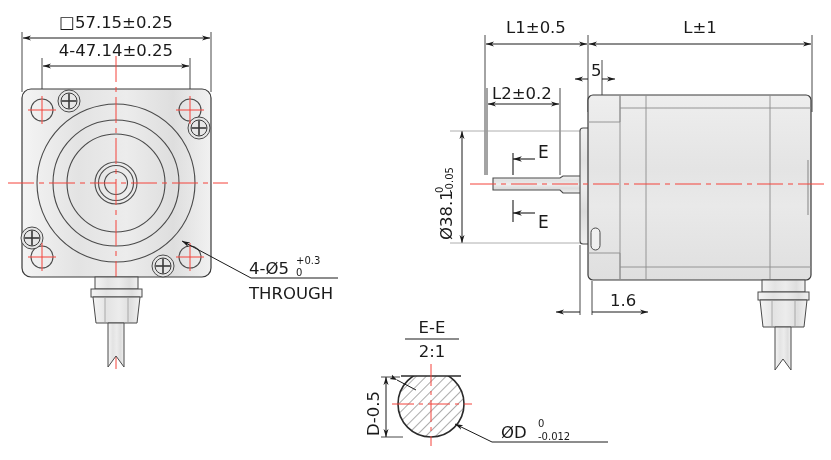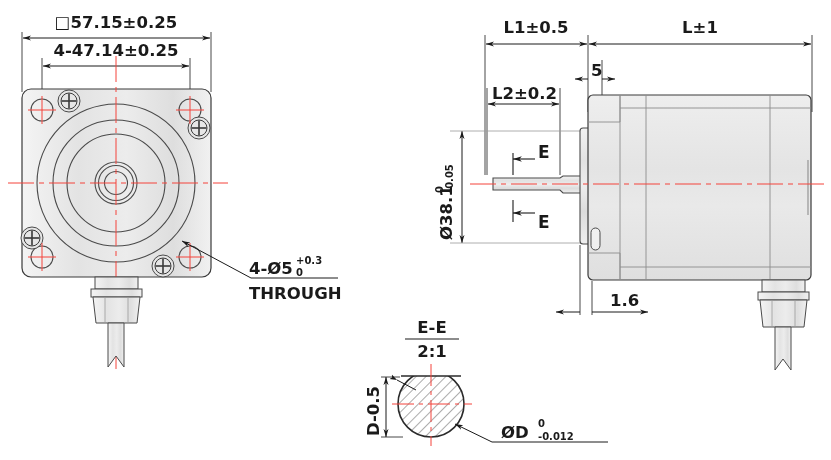--- a/index.html
+++ b/index.html
@@ -1,18 +1,18 @@
 <!DOCTYPE html>
 <html><head>
 <meta charset="utf-8">
 <style>
   html,body{margin:0;padding:0;background:#ffffff;}
   body{width:831px;height:460px;position:relative;overflow:hidden;
        font-family:"DejaVu Sans","Liberation Sans",sans-serif;color:#1a1a1a;}
-  #stage{position:absolute;left:0;top:0;width:831px;height:460px;font-weight:bold;}
+  #stage{position:absolute;left:0;top:0;width:831px;height:460px;}
   svg{display:block;}
   .dimtxt{font-family:"DejaVu Sans","Liberation Sans",sans-serif;font-size:16.5px;fill:#1a1a1a;}
   .dimtxt-sm{font-family:"DejaVu Sans","Liberation Sans",sans-serif;font-size:10px;fill:#1a1a1a;}
   .secttxt{font-family:"DejaVu Sans","Liberation Sans",sans-serif;font-size:17px;fill:#1a1a1a;}
 </style>
 </head>
 <body>
 
 <div id="stage">
 <svg width="831" height="460" viewBox="0 0 831 460" xmlns="http://www.w3.org/2000/svg">

